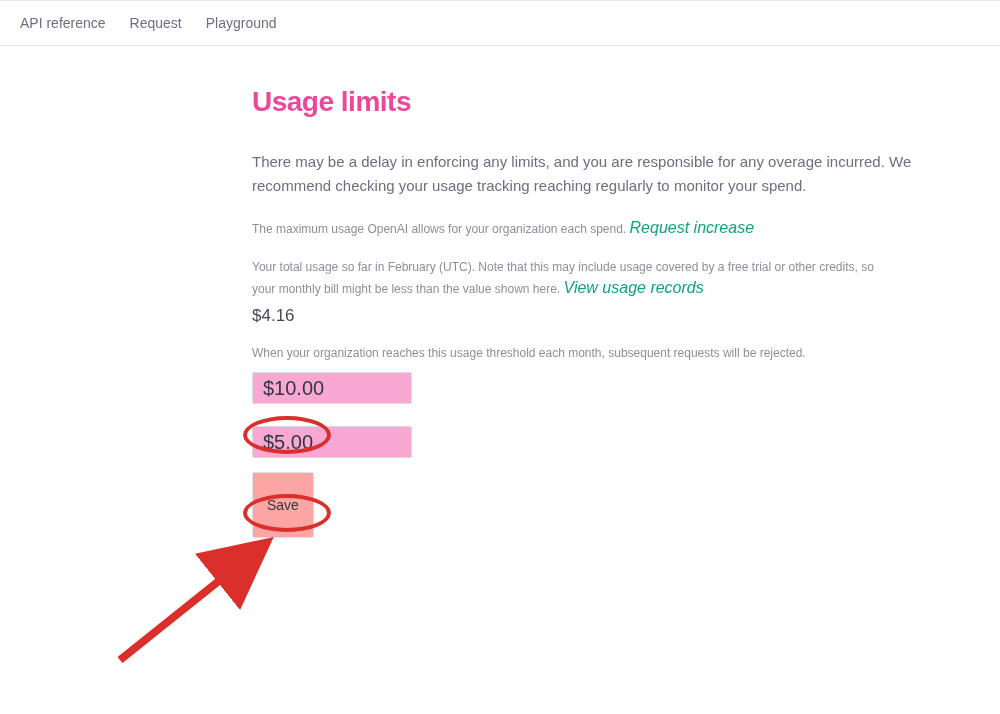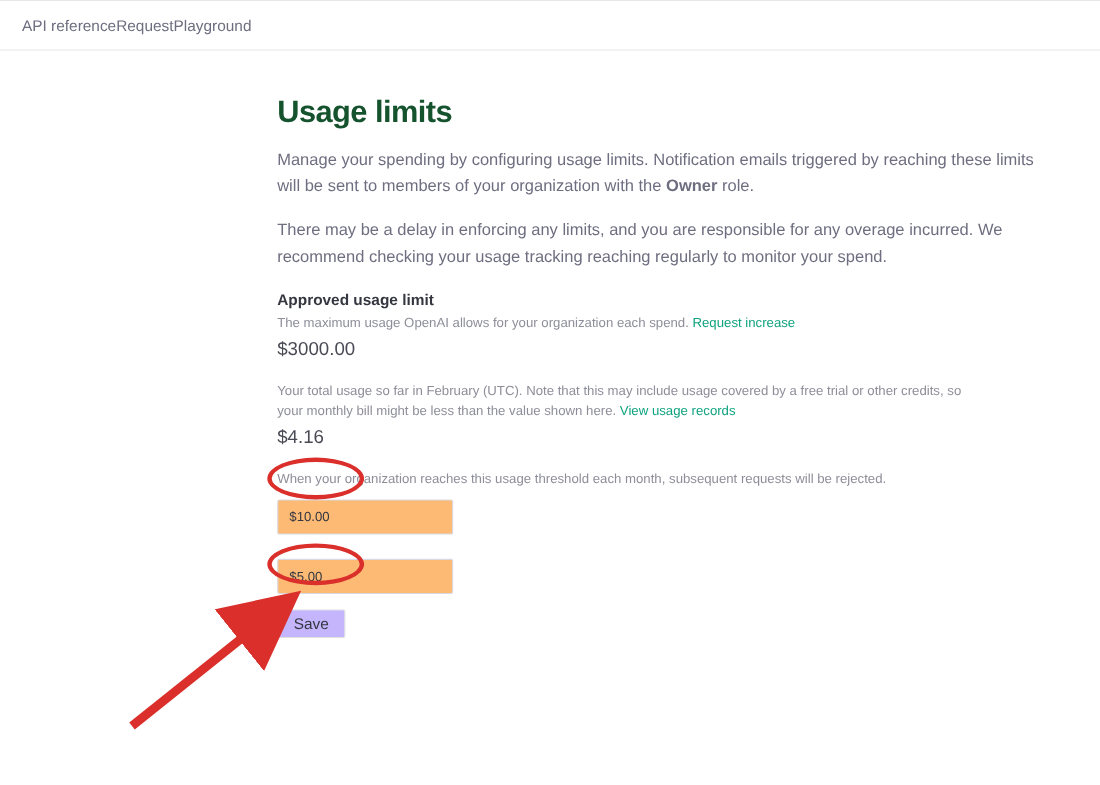--- a/index.html
+++ b/index.html
@@ -13,36 +13,37 @@
       width: 1000px;
       height: 714px;
       position: relative;
       overflow: hidden;
     }
     .topbar {
       border-top: 1px solid #e8e8e8;
       border-bottom: 1px solid #e8e8e8;
       padding: 14px 20px;
       display: flex;
+      gap: 24px;
     }
     .topbar a {
       color: #6e6e80;
       font-size: 14px;
       text-decoration: none;
       cursor: pointer;
     }
     .content {
       padding: 40px 0 0 252px;
       max-width: 960px;
     }
     .page-title {
       font-size: 28px;
       font-weight: 700;
-      color: #14532d;
-      margin-bottom: 16px;
+      color: #ec4899;
+      margin-bottom: 32px;
       letter-spacing: -0.5px;
     }
     .intro {
       color: #6e6e80;
       font-size: 15px;
       line-height: 1.6;
       margin-bottom: 16px;
       max-width: 700px;
     }
     .intro strong {
@@ -62,46 +63,47 @@
       font-size: 12px;
       color: #8e8e9a;
       line-height: 1.5;
       max-width: 640px;
       margin-bottom: 6px;
     }
     .link {
       color: #10a37f;
       text-decoration: none;
       cursor: pointer;
-      font-size: 12px;
+      font-size: 16px;
+      font-style: italic;
     }
     .value {
       font-size: 17px;
       color: #4a4a55;
       margin-top: 4px;
     }
     .input-wrap {
       position: relative;
       display: inline-block;
       margin-top: 4px;
     }
     .text-input {
       width: 160px;
       height: 32px;
       border: 1px solid #d9d9e3;
       border-radius: 2px;
       padding: 0 10px;
-      font-size: 12px;
+      font-size: 20px;
       color: #353740;
-      background: #fdba74;
+      background: #f9a8d4;
     }
     .save-btn {
       margin-top: 14px;
-      padding: 4px 14px;
-      background: #c4b5fd;
+      padding: 24px 14px;
+      background: #fca5a5;
       border: 1px solid #e0e0e3;
       border-radius: 2px;
       font-size: 14px;
       color: #353740;
       cursor: pointer;
     }
     
     .annotation-oval {
       position: absolute;
       border: 4px solid #da2f2a;
@@ -133,32 +135,27 @@
 
 <div class="topbar">
   <a>API reference</a>
   <a>Request</a>
   <a>Playground</a>
 </div>
 
 <div class="content">
   <h1 class="page-title">Usage limits</h1>
 
-  <p class="intro">
-    <span>Manage your spending by configuring usage limits. Notification emails triggered by reaching these limits will be sent to members of your organization with the </span><strong>Owner</strong><span> role.</span>
-  </p>
 
   <p class="intro">There may be a delay in enforcing any limits, and you are responsible for any overage incurred. We recommend checking your usage tracking reaching regularly to monitor your spend.</p>
 
   <div class="section">
-    <div class="section-heading">Approved usage limit</div>
     <div class="section-subtext">
       <span>The maximum usage OpenAI allows for your organization each spend. </span><a class="link">Request increase</a>
     </div>
-    <div class="value">$3000.00</div>
   </div>
 
   <div class="section">
     <div class="section-subtext">
       <span>Your total usage so far in February (UTC). Note that this may include usage covered by a free trial or other credits, so your monthly bill might be less than the value shown here. </span><a class="link">View usage records</a>
     </div>
     <div class="value">$4.16</div>
   </div>
 
   <div class="section">

